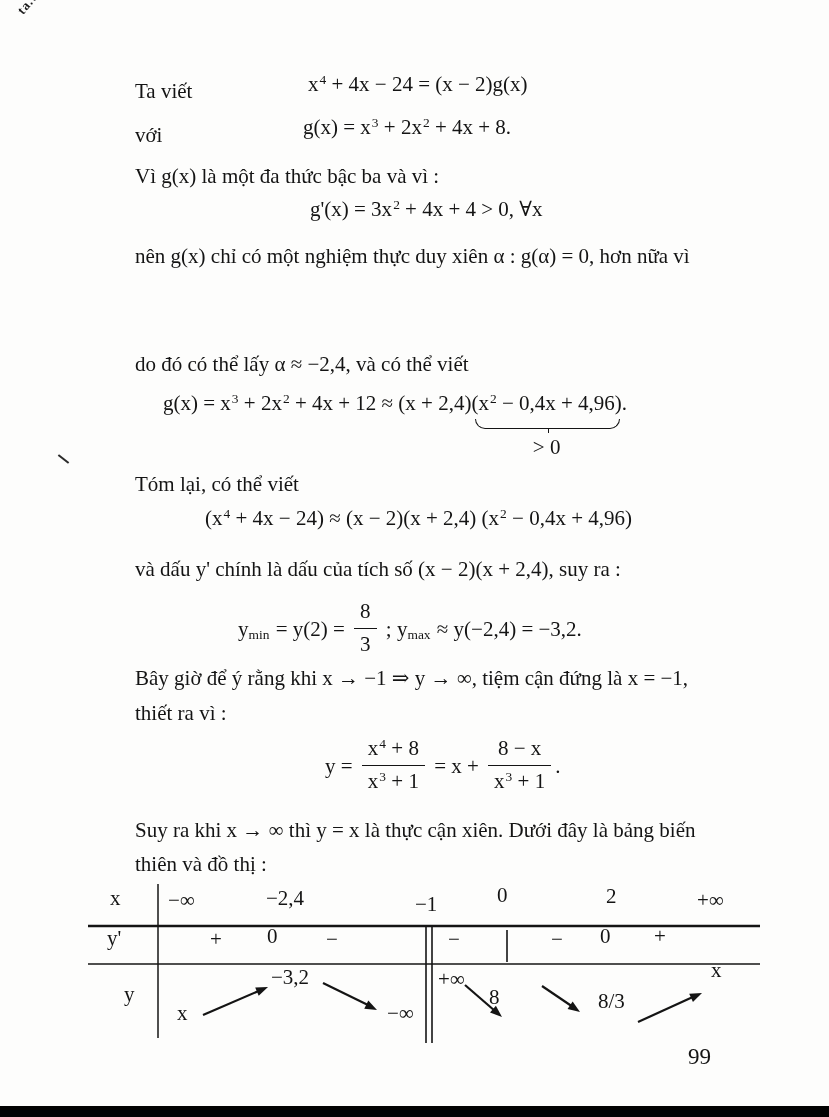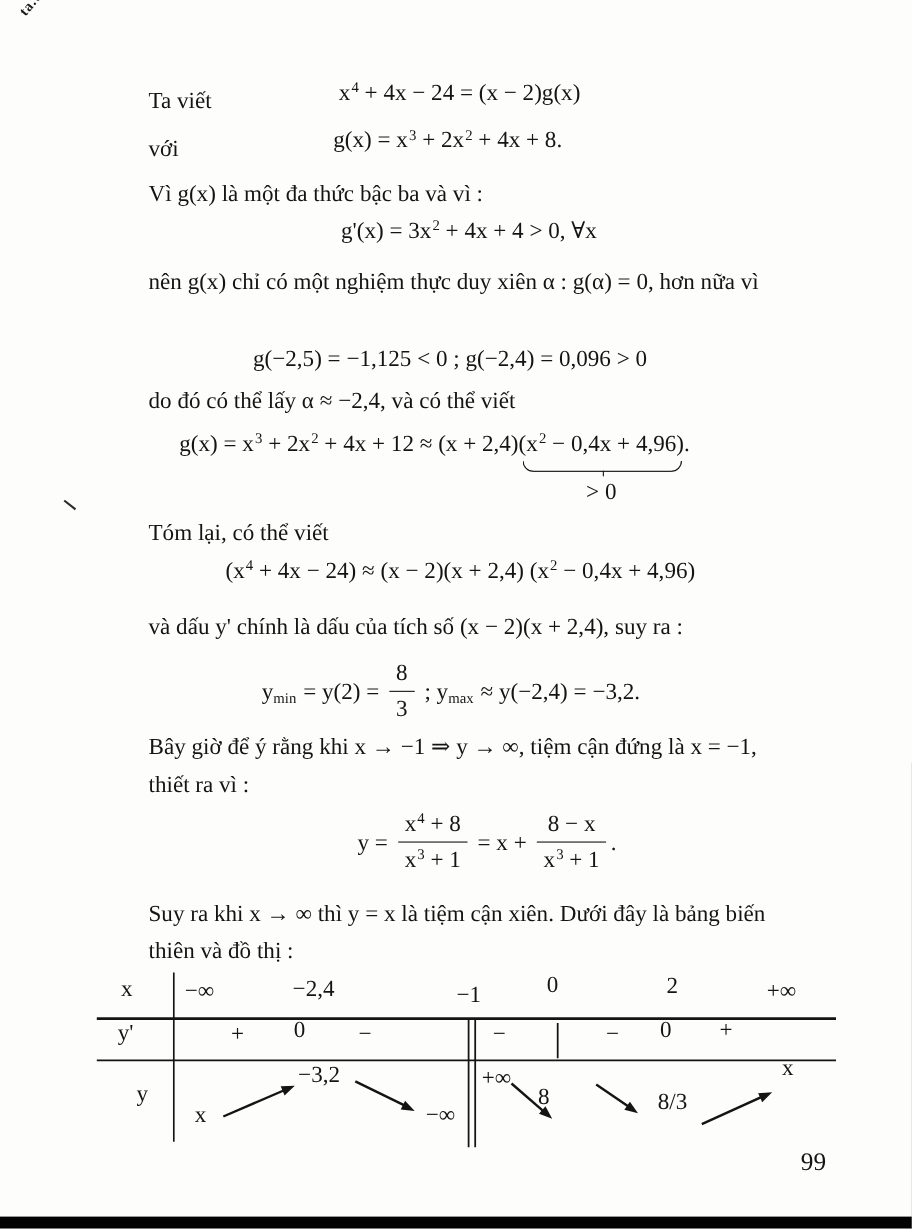--- a/index.html
+++ b/index.html
@@ -17,21 +17,21 @@
   .fd{display:block;padding:2px 6px 0;}
   .ub-wrap{position:relative;display:inline-block;}
   .ubrace{position:absolute;left:4px;right:2px;top:calc(100% + 2px);height:9px;
     border-left:1.6px solid #141414;border-right:1.6px solid #141414;
     border-bottom:1.6px solid #141414;border-radius:0 0 10px 10px;}
   .ubrace::after{content:"";position:absolute;left:50%;top:100%;width:1.6px;height:5px;background:#141414;}
   .ub-label{position:absolute;left:50%;transform:translateX(-50%);top:calc(100% + 17px);font-size:21px;}
   .corner-artifact{position:absolute;left:16px;top:-4px;transform:rotate(-50deg);
     font-size:13px;font-weight:bold;letter-spacing:1px;color:#1a1a1a;}
   .stray{position:absolute;left:57px;top:458px;width:13px;height:2px;background:#2a2a2a;transform:rotate(38deg);}
-  .page-number{position:absolute;left:688px;top:1044px;font-size:23px;margin-left:40px;}
+  .page-number{position:absolute;left:688px;top:1044px;font-size:23px;}
   .bottom-bar{position:absolute;left:0;top:1106px;width:829px;height:11px;background:#020202;}
   .tbl-text{position:absolute;white-space:nowrap;font-size:21px;line-height:1.1;}
   .tbl-svg{position:absolute;left:80px;top:880px;}
   .tbl-svg line{stroke:#141414;}
   .tbl-svg polygon{fill:#141414;}
 </style>
 </head>
 <body>
 
 <div class="page">
@@ -42,21 +42,20 @@
   <div class="eqline" style="left:308px;top:71px"><span>x</span><sup>4</sup><span> + 4x − 24 = (x − 2)g(x)</span></div>
 
   <div class="tline" style="left:135px;top:122px">với</div>
   <div class="eqline" style="left:303px;top:114px"><span>g(x) = x</span><sup>3</sup><span> + 2x</span><sup>2</sup><span> + 4x + 8.</span></div>
 
   <div class="tline" style="left:135px;top:163px">Vì g(x) là một đa thức bậc ba và vì :</div>
   <div class="eqline" style="left:310px;top:196px"><span>g'(x) = 3x</span><sup>2</sup><span> + 4x + 4 &gt; 0, ∀x</span></div>
 
   <div class="tline" style="left:135px;top:243px">nên g(x) chỉ có một nghiệm thực duy xiên α : g(α) = 0, hơn nữa vì</div>
 
-  <div class="eqline" style="left:230px;top:313px">g(−2,5) = −1,125 &lt; 0 ; g(−2,4) = 0,096 &gt; 0</div>
 
   <div class="tline" style="left:135px;top:351px">do đó có thể lấy α ≈ −2,4, và có thể viết</div>
 
   <div class="eqline" style="left:163px;top:390px">
     <span><span>g(x) = x</span><sup>3</sup><span> + 2x</span><sup>2</sup><span> + 4x + 12 ≈ (x + 2,4)</span></span><span class="ub-wrap"><span><span>(x</span><sup>2</sup><span> − 0,4x + 4,96)</span></span><span class="ubrace"></span><span class="ub-label">&gt; 0</span></span><span>.</span>
   </div>
 
   <div class="stray"></div>
 
   <div class="tline" style="left:135px;top:471px">Tóm lại, có thể viết</div>
@@ -65,21 +64,21 @@
 
   <div class="tline" style="left:135px;top:556px">và dấu y' chính là dấu của tích số (x − 2)(x + 2,4), suy ra :</div>
 
   <div class="eqline" style="left:238px;top:600px"><span>y</span><sub>min</sub><span> = y(2) = </span><span class="frac"><span class="fn"><span>8</span></span><span class="fd"><span>3</span></span></span><span> ;  y</span><sub>max</sub><span> ≈ y(−2,4) = −3,2.</span></div>
 
   <div class="tline" style="left:135px;top:665px">Bây giờ để ý rằng khi x → −1 ⇒ y → ∞, tiệm cận đứng là x = −1,</div>
   <div class="tline" style="left:135px;top:700px">thiết ra vì :</div>
 
   <div class="eqline" style="left:325px;top:737px"><span>y = </span><span class="frac"><span class="fn"><span>x</span><sup>4</sup><span> + 8</span></span><span class="fd"><span>x</span><sup>3</sup><span> + 1</span></span></span><span> = x + </span><span class="frac"><span class="fn"><span>8 − x</span></span><span class="fd"><span>x</span><sup>3</sup><span> + 1</span></span></span><span>.</span></div>
 
-  <div class="tline" style="left:135px;top:817px">Suy ra khi x → ∞ thì y = x là tiệm cận xiên. Dưới đây là bảng biến</div>
+  <div class="tline" style="left:135px;top:817px">Suy ra khi x → ∞ thì y = x là thực cận xiên. Dưới đây là bảng biến</div>
   <div class="tline" style="left:135px;top:851px">thiên và đồ thị :</div>
 
   <svg class="tbl-svg" width="690" height="165" viewBox="0 0 690 165">
     <line x1="8" y1="46" x2="680" y2="46" stroke-width="2.6"></line>
     <line x1="8" y1="84" x2="680" y2="84" stroke-width="1.6"></line>
     <line x1="78" y1="4" x2="78" y2="158" stroke-width="1.5"></line>
     <line x1="346" y1="46" x2="346" y2="163" stroke-width="1.6"></line>
     <line x1="352" y1="46" x2="352" y2="163" stroke-width="1.6"></line>
     <line x1="427" y1="50" x2="427" y2="82" stroke-width="1.6"></line>
     <g stroke-width="2.2">

